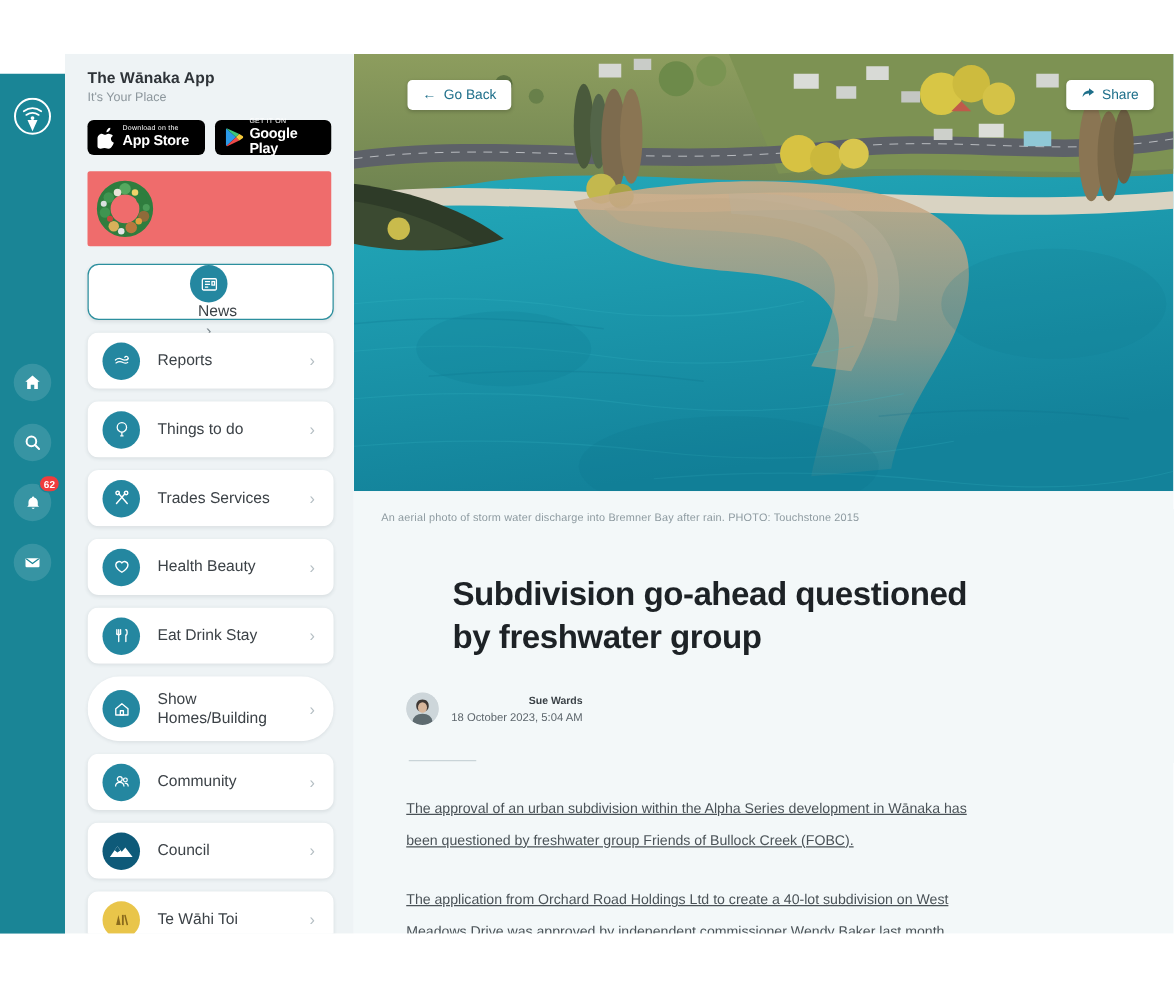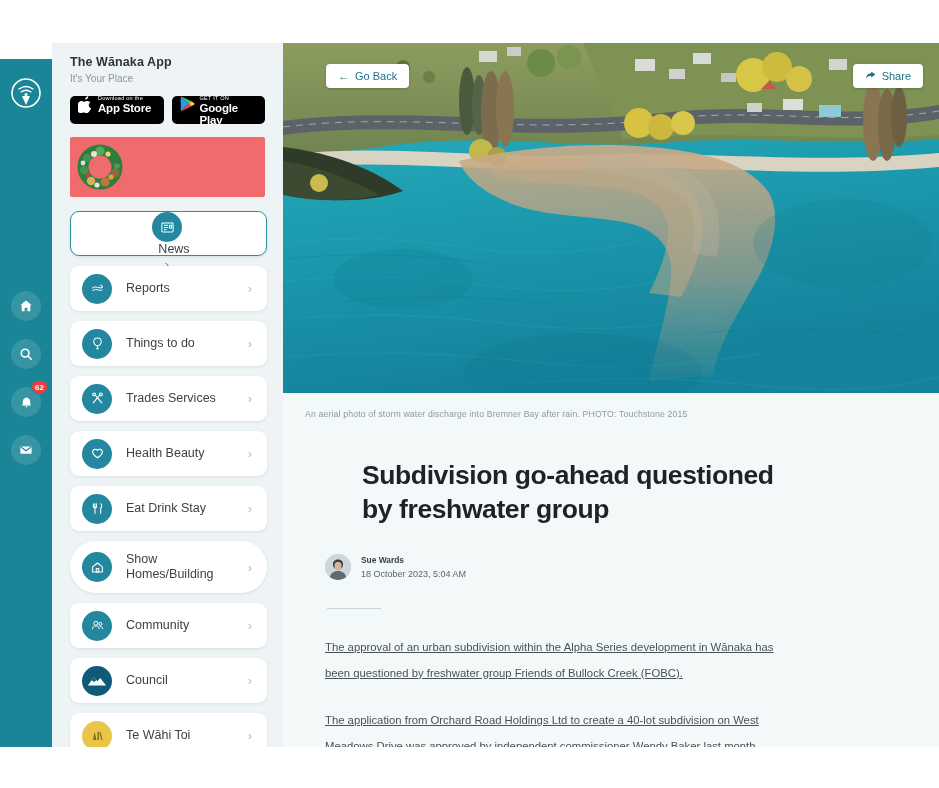--- a/index.html
+++ b/index.html
@@ -56,21 +56,21 @@
     padding:10px 0 0 0;
     overflow:hidden;
   }
   .brand { padding:2px 18px 0 18px; }
   .brand-title { font-size:12.5px; font-weight:bold; color:#2e3338; letter-spacing:0.1px; }
   .brand-sub { font-size:10px; color:#8c969c; margin-top:4px; }
 
   .store-badges { display:flex; gap:8px; padding:12px 18px 0 18px; }
   .store-badge {
     background:#000; border-radius:5px; height:28px;
-    display:flex; align-items:flex-start; gap:5px;
+    display:flex; align-items:center; gap:5px;
     padding:0 8px; color:#fff; flex:1;
   }
   .store-badge .glyph { flex:0 0 auto; display:flex; align-items:center; }
   .store-badge .txt { line-height:1.05; }
   .store-badge .txt .small { font-size:5.6px; letter-spacing:0.2px; display:block; }
   .store-badge .txt .big { font-size:11.5px; font-weight:bold; display:block; letter-spacing:-0.2px; }
 
   .promo {
     margin:13px 18px 0 18px; height:60px;
     background:#ef6c6c; border-radius:2px;
@@ -136,21 +136,21 @@
   .headline {
     font-size:26.5px; line-height:1.27; font-weight:bold;
     color:#1d2226; letter-spacing:-0.4px; max-width:420px;margin-left:37px;
   }
   .byline { display:flex; align-items:center; gap:10px; margin-top:28px; }
   .avatar {
     width:26px; height:26px; border-radius:50%;
     overflow:hidden; flex:0 0 auto; background:#cfd6da;
     position:relative;
   }
-  .byline-text { line-height:1.35; }
+  .byline-text { line-height:1.35;text-align:right; }
   .byline-name { font-size:8.4px; font-weight:bold; color:#3a4146; }
   .byline-date { font-size:9px; color:#5d6greater; color:#5d666c; margin-top:2px; }
   .rule { width:54px; height:1px; background:#c9d4d8; margin:28px 0 0 2px; }
 
   .body-p {
     font-size:11.3px; color:#4a5257; line-height:2.25;
     max-width:452px; margin-top:22px;text-decoration:underline;
   }
   .body-p:first-of-type { margin-top:26px; }
 

